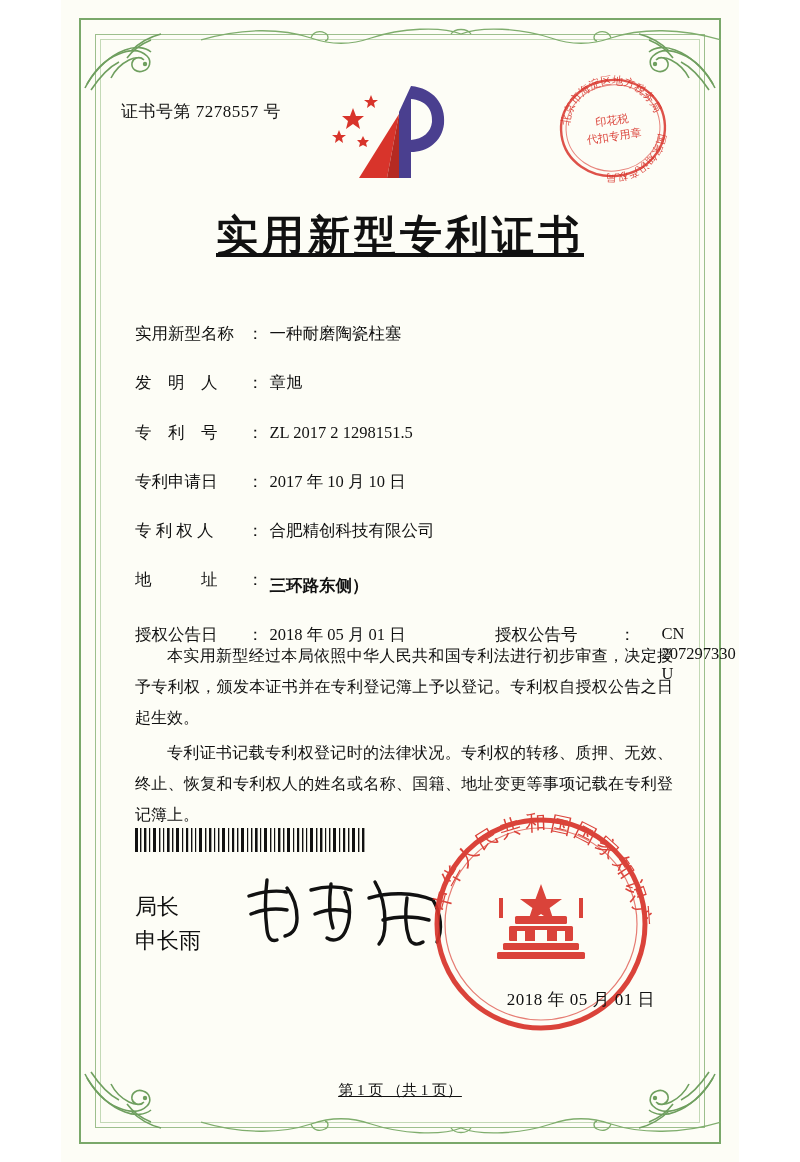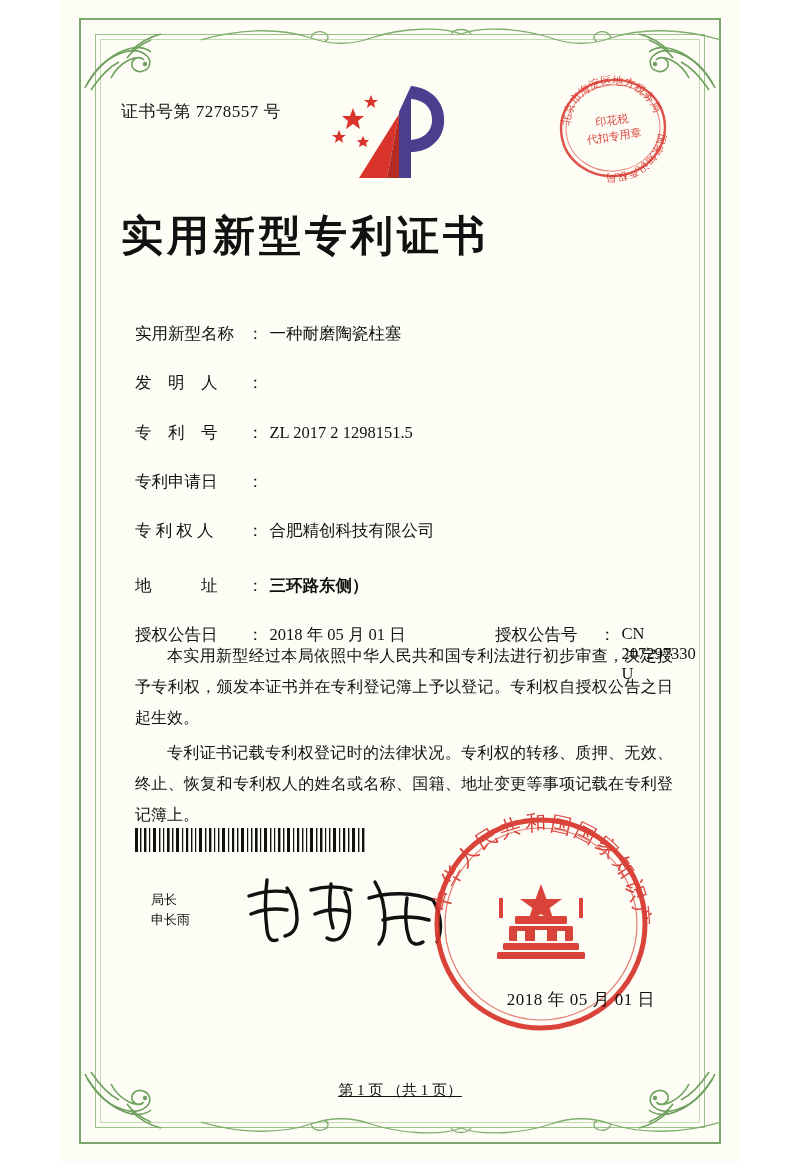--- a/index.html
+++ b/index.html
@@ -91,38 +91,40 @@
     top: 4px;
     width: 128px;
     height: 128px;
   }
   .stamp-top svg { display:block; width:100%; height:100%; }
 
   .main-title {
     position: absolute;
     left: 0; right: 0;
     top: 148px;
+    text-align: center;
     font-size: 42px;
     font-weight: bold;
     letter-spacing: 4px;
     color: #111;
     font-family: "DejaVu Serif", serif;
+    text-decoration: underline;
   }
 
   .fields {
     position: absolute;
     left: 14px;
     right: 0;
     top: 262px;
     font-size: 16.5px;
     color: #111;
   }
   .field-row {
     display: flex;
-    align-items: flex-end;
+    align-items: flex-start;
     margin-bottom: 24.5px;
     line-height: 1.5;
   }
   .field-label {
     width: 112px;
     flex: 0 0 112px;
     white-space: nowrap;
   }
   .field-sep { margin-right: 6px; }
   .field-value {
@@ -133,21 +135,21 @@
     margin-top: 6px;
     font-weight: bold;
   }
 
   .grant-row {
     display: flex;
     margin-bottom: 0;
     font-size: 16.5px;
   }
   .grant-left { width: 360px; flex: 0 0 360px; display:flex; }
-  .grant-right { display:flex; }
+  .grant-right { display:flex;gap:20px; }
   .grant-right .field-label { width: 104px; flex: 0 0 104px; }
 
   .paragraphs {
     position: absolute;
     left: 14px;
     right: 6px;
     top: 533px;
     font-size: 16px;
     line-height: 1.95;
     color: #111;
@@ -165,23 +167,23 @@
     left: 14px;
     top: 768px;
     width: 230px;
     height: 24px;
   }
   .barcode svg { display:block; width:100%; height:100%; }
 
   
   .sign-block {
     position: absolute;
-    left: 30px;
+    left: 14px;
     top: 830px;
-    font-size: 13px;
+    font-size: 22px;
     color: #111;
     line-height: 1.55;
     font-family: Liberation Serif, serif;
   }
   .signature {
     position: absolute;
     left: 120px;
     top: 810px;
     width: 220px;
     height: 80px;
@@ -335,31 +337,33 @@
 
       <div class="field-row">
         <span class="field-label">实用新型名称</span>
         <span class="field-sep">：</span>
         <span class="field-value">一种耐磨陶瓷柱塞</span>
       </div>
 
       <div class="field-row">
         <span class="field-label">发　明　人</span>
         <span class="field-sep">：</span>
+        <span class="field-value">章旭</span>
       </div>
 
       <div class="field-row">
         <span class="field-label">专　利　号</span>
         <span class="field-sep">：</span>
         <span class="field-value">ZL 2017 2 1298151.5</span>
       </div>
 
       <div class="field-row">
         <span class="field-label">专利申请日</span>
         <span class="field-sep">：</span>
+        <span class="field-value">2017 年 10 月 10 日</span>
       </div>
 
       <div class="field-row">
         <span class="field-label">专 利 权 人</span>
         <span class="field-sep">：</span>
         <span class="field-value">合肥精创科技有限公司</span>
       </div>
 
       <div class="field-row">
         <span class="field-label">地　　　址</span>

